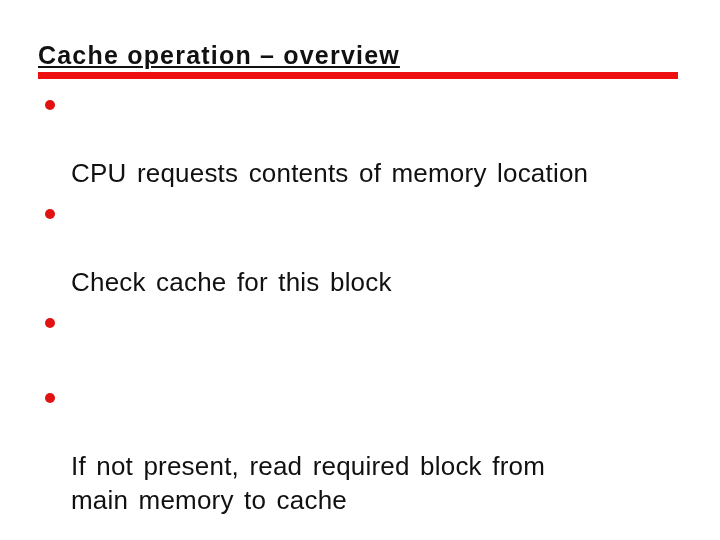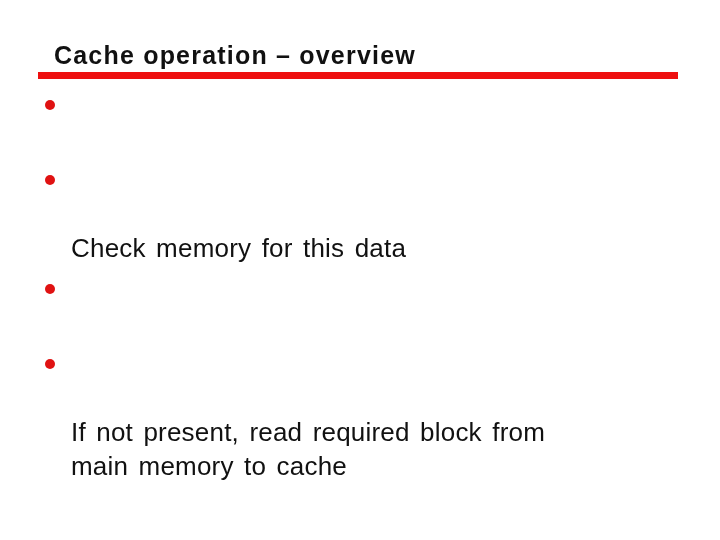--- a/index.html
+++ b/index.html
@@ -10,28 +10,29 @@
   .slide {
     position: relative;
     width: 720px;
     height: 540px;
     background: var(--bg, #ffffff);
     overflow: hidden;
     font-family: "Liberation Sans", "DejaVu Sans", sans-serif;
   }
   .slide-title {
     position: absolute;
-    left: 54px;
+    left: 38px;
     top: 42px;
     font-size: 25px;
     line-height: 26px;
     font-weight: bold;
     letter-spacing: 1.2px;
     color: var(--text, #111111);
     white-space: nowrap;
+    text-decoration: underline;
   }
   .title-divider {
     position: absolute;
     left: 38px;
     top: 72px;
     width: 640px;
     height: 7px;
     background: var(--accent, #ee1010);
   }
   .bullet-list {
@@ -70,24 +71,25 @@
 <body>
 
 <div class="slide">
   <div class="slide-title">Cache operation – overview</div>
 
   <div class="title-divider"></div>
 
   <ul class="bullet-list">
     <li>
       <span class="bullet-dot"></span>
+      <span>CPU requests contents of memory location</span>
     </li>
     <li>
       <span class="bullet-dot"></span>
-      <span>Check memory for this data</span>
+      <span>Check cache for this block</span>
     </li>
     <li>
       <span class="bullet-dot"></span>
     </li>
     <li>
       <span class="bullet-dot"></span>
       <span>If not present, read required block from
 main memory to cache</span>
     </li>
 

